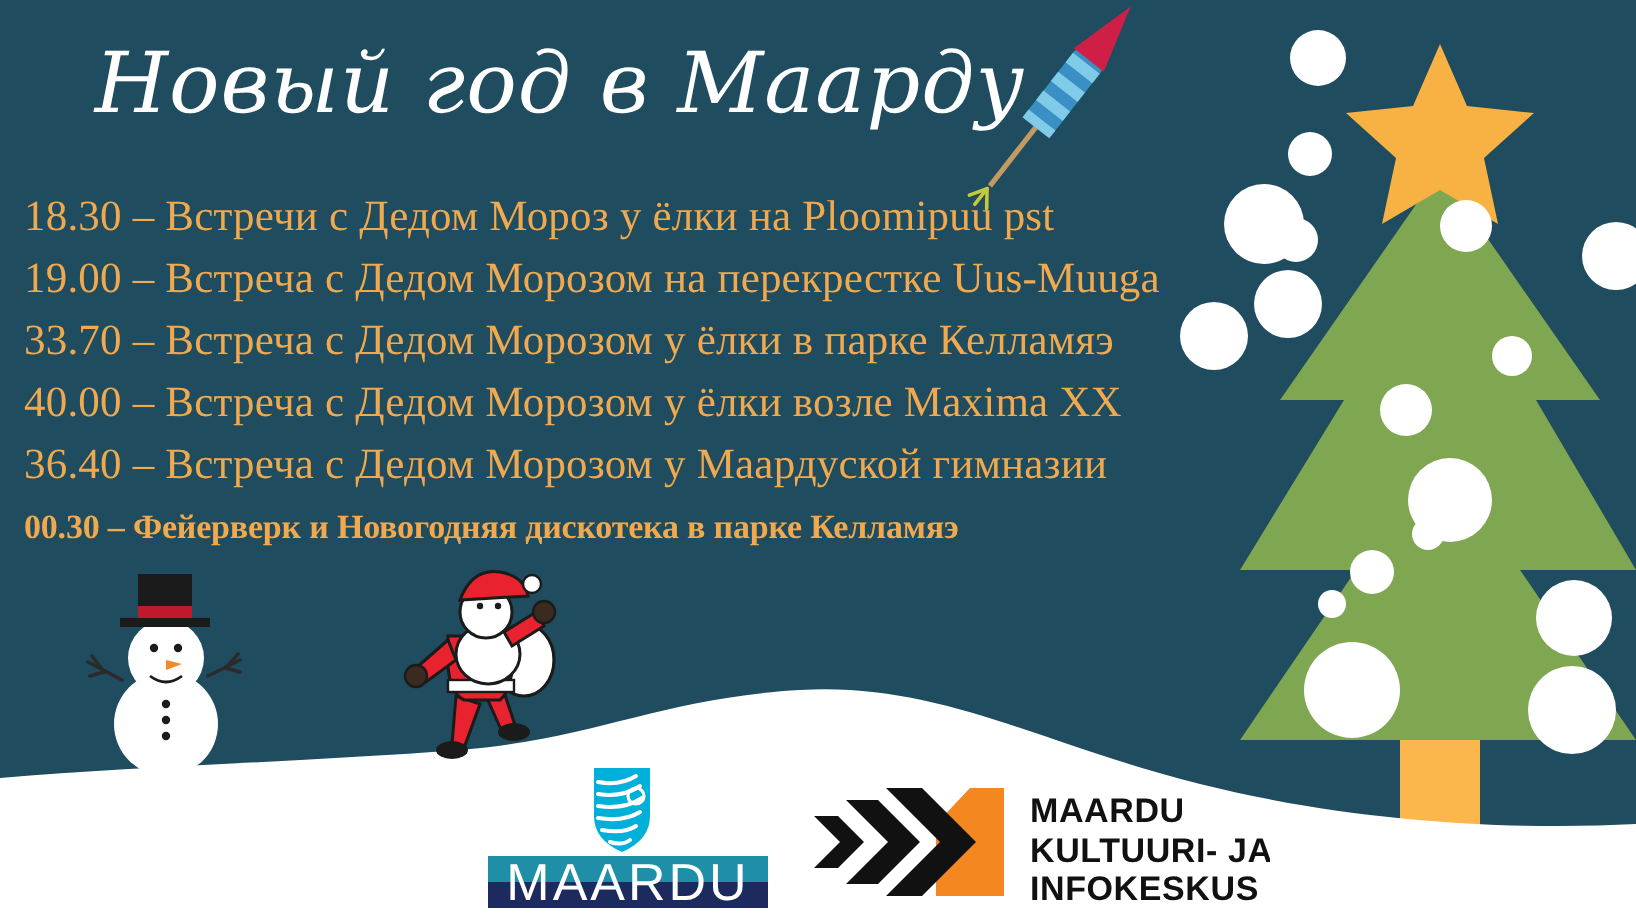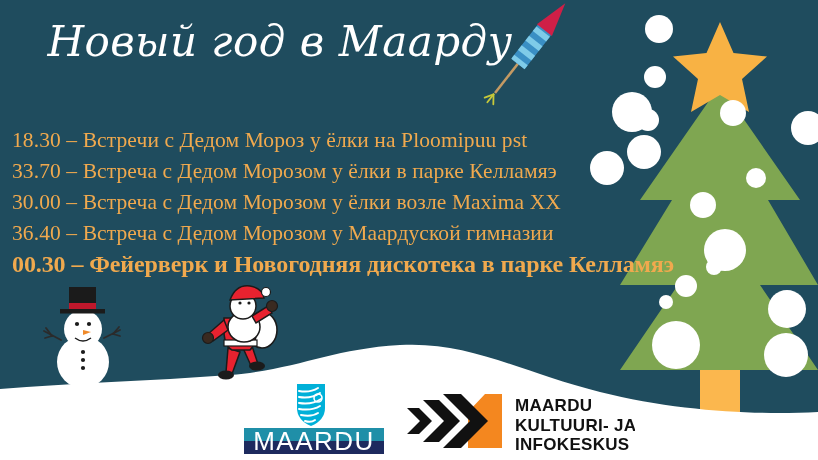--- a/index.html
+++ b/index.html
@@ -34,34 +34,34 @@
     font-style:italic;
     font-size:42px;
     line-height:1.15;
     letter-spacing:0.5px;
     white-space:nowrap;
   }
   
   #schedule{
     position:absolute;
     left:12px;
-    top:125px;
+    top:93px;
     width:600px;
   }
   .sched-line{
     color:#f0a94e;
     font-family:"Liberation Serif", serif;
     font-size:21.5px;
     line-height:31px;
     white-space:nowrap;
     letter-spacing:0.1px;
   }
   .sched-line.highlight{
     font-weight:bold;
-    font-size:24px;
+    font-size:17px;
     letter-spacing:-0.1px;
   }
   
   #logo-maardu{
     position:absolute;
     left:240px;
     top:382px;
     width:148px;
     height:74px;
   }
@@ -185,22 +185,23 @@
 
       <path d="M230,300 Q236,284 250,286 Q262,288 264,298 Z" fill="#e8222f" stroke="#1b1b1b" stroke-width="1.5"></path>
       <circle cx="266" cy="292" r="4.5" fill="#ffffff" stroke="#1b1b1b" stroke-width="1.2"></circle>
     </g>
   </svg>
 
   <div id="title">Новый год в Маарду</div>
 
   <div id="schedule">
     <div class="sched-line">18.30 – Встречи с Дедом Мороз у ёлки на Ploomipuu pst</div>
+    <div class="sched-line">19.00 – Встреча с Дедом Морозом на перекрестке Uus-Muuga</div>
     <div class="sched-line">33.70 – Встреча с Дедом Морозом у ёлки в парке Келламяэ</div>
-    <div class="sched-line">30.00 – Встреча с Дедом Морозом у ёлки возле Maxima XX</div>
+    <div class="sched-line">40.00 – Встреча с Дедом Морозом у ёлки возле Maxima XX</div>
     <div class="sched-line">36.40 – Встреча с Дедом Морозом у Маардуской гимназии</div>
     <div class="sched-line highlight">00.30 – Фейерверк и Новогодняя дискотека в парке Келламяэ</div>
   </div>
 
   <div id="logo-maardu">
     <svg class="logo-svg" viewBox="0 0 148 74">
       <g>
         <path d="M57,2 L85,2 L85,26 Q85,38 71,44 Q57,38 57,26 Z" fill="#00b0d8"></path>
         <g stroke="#ffffff" stroke-width="2" fill="none" stroke-linecap="round">
           <path d="M59,9 Q70,11 78,6"></path>

